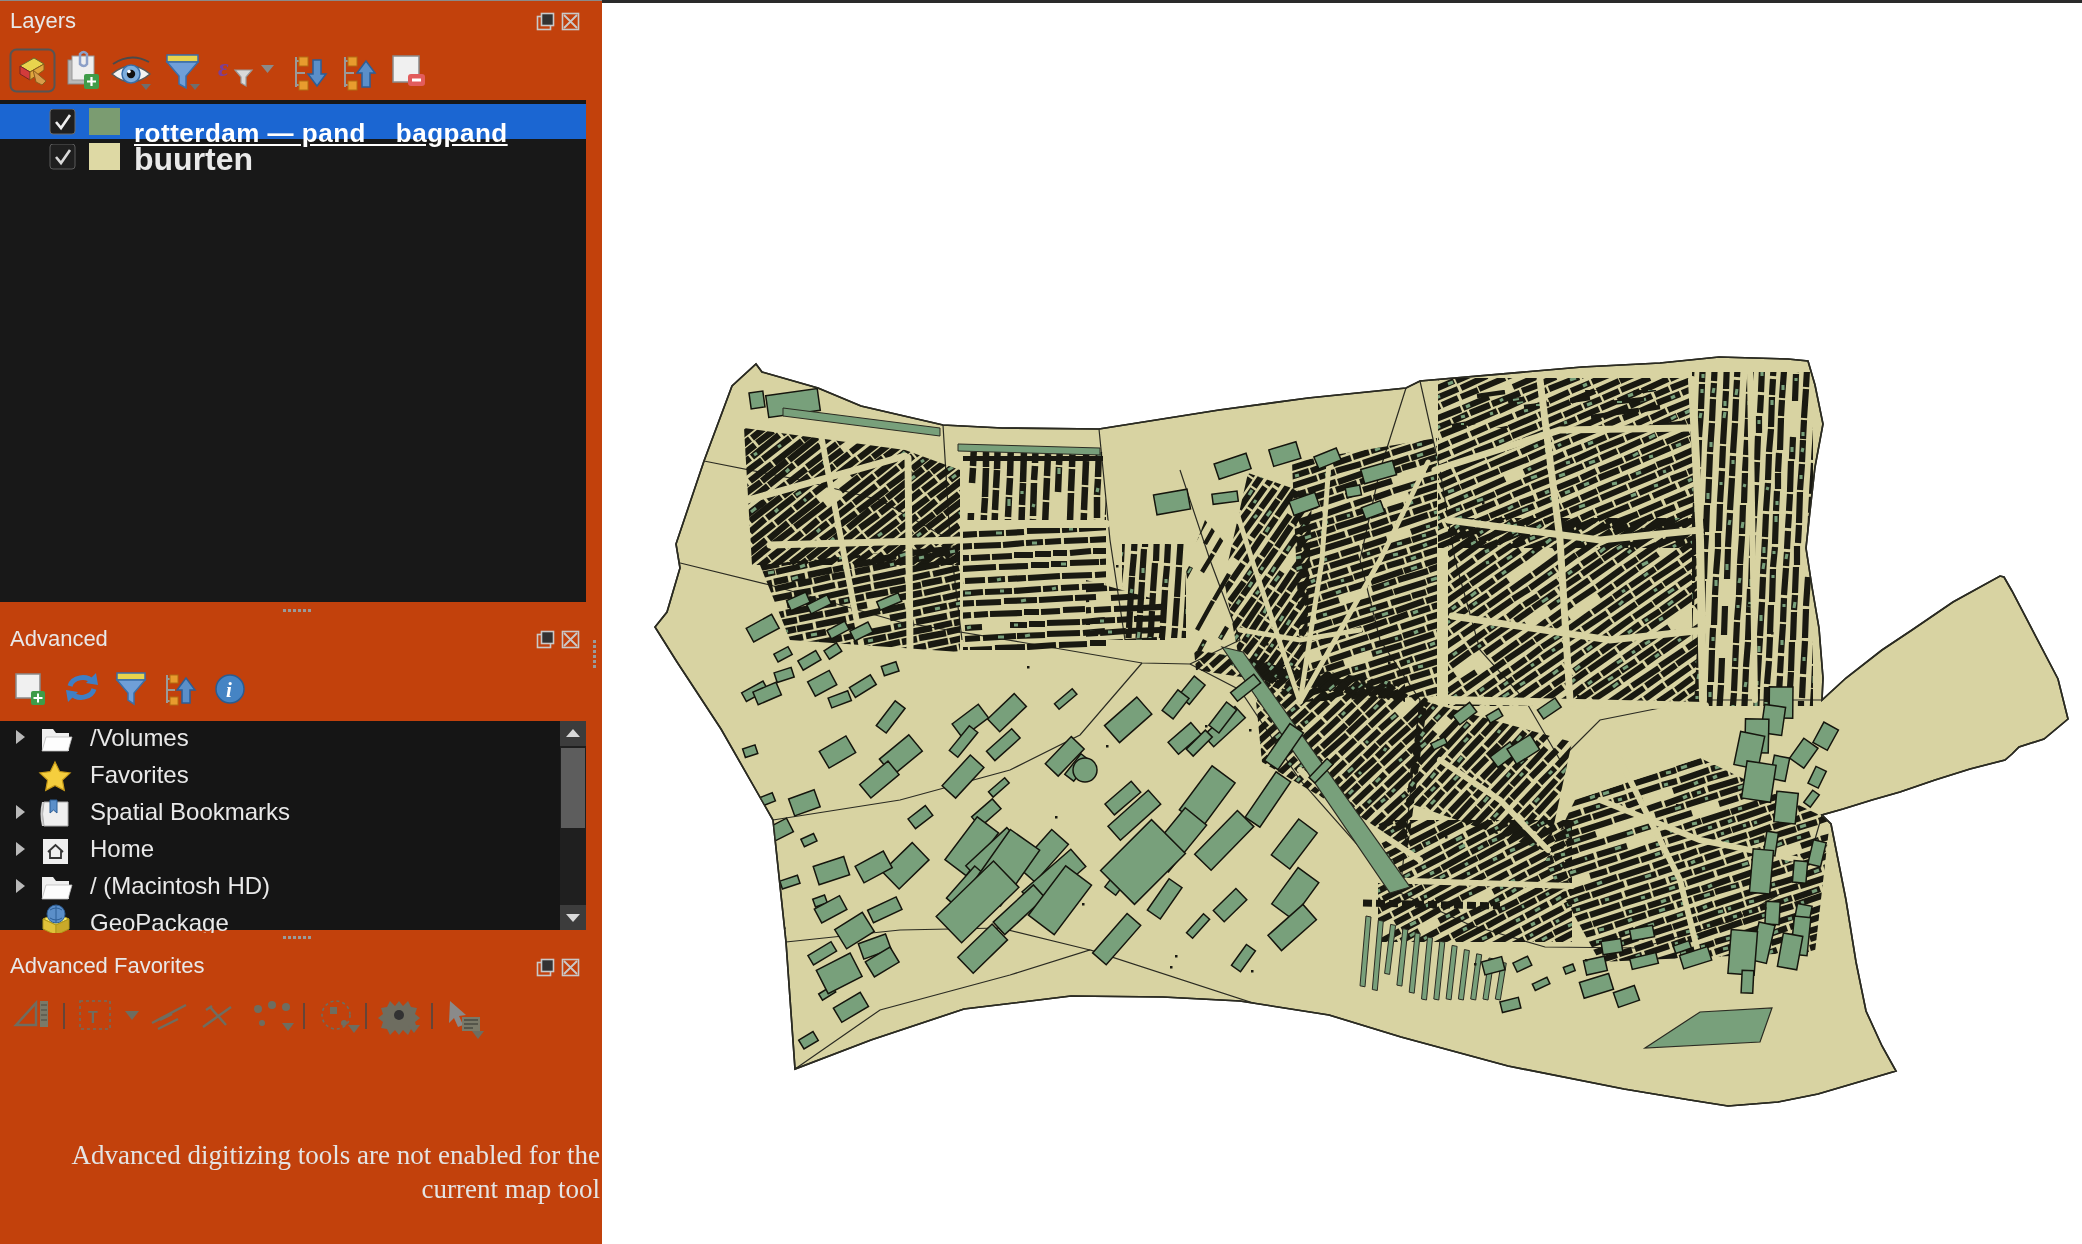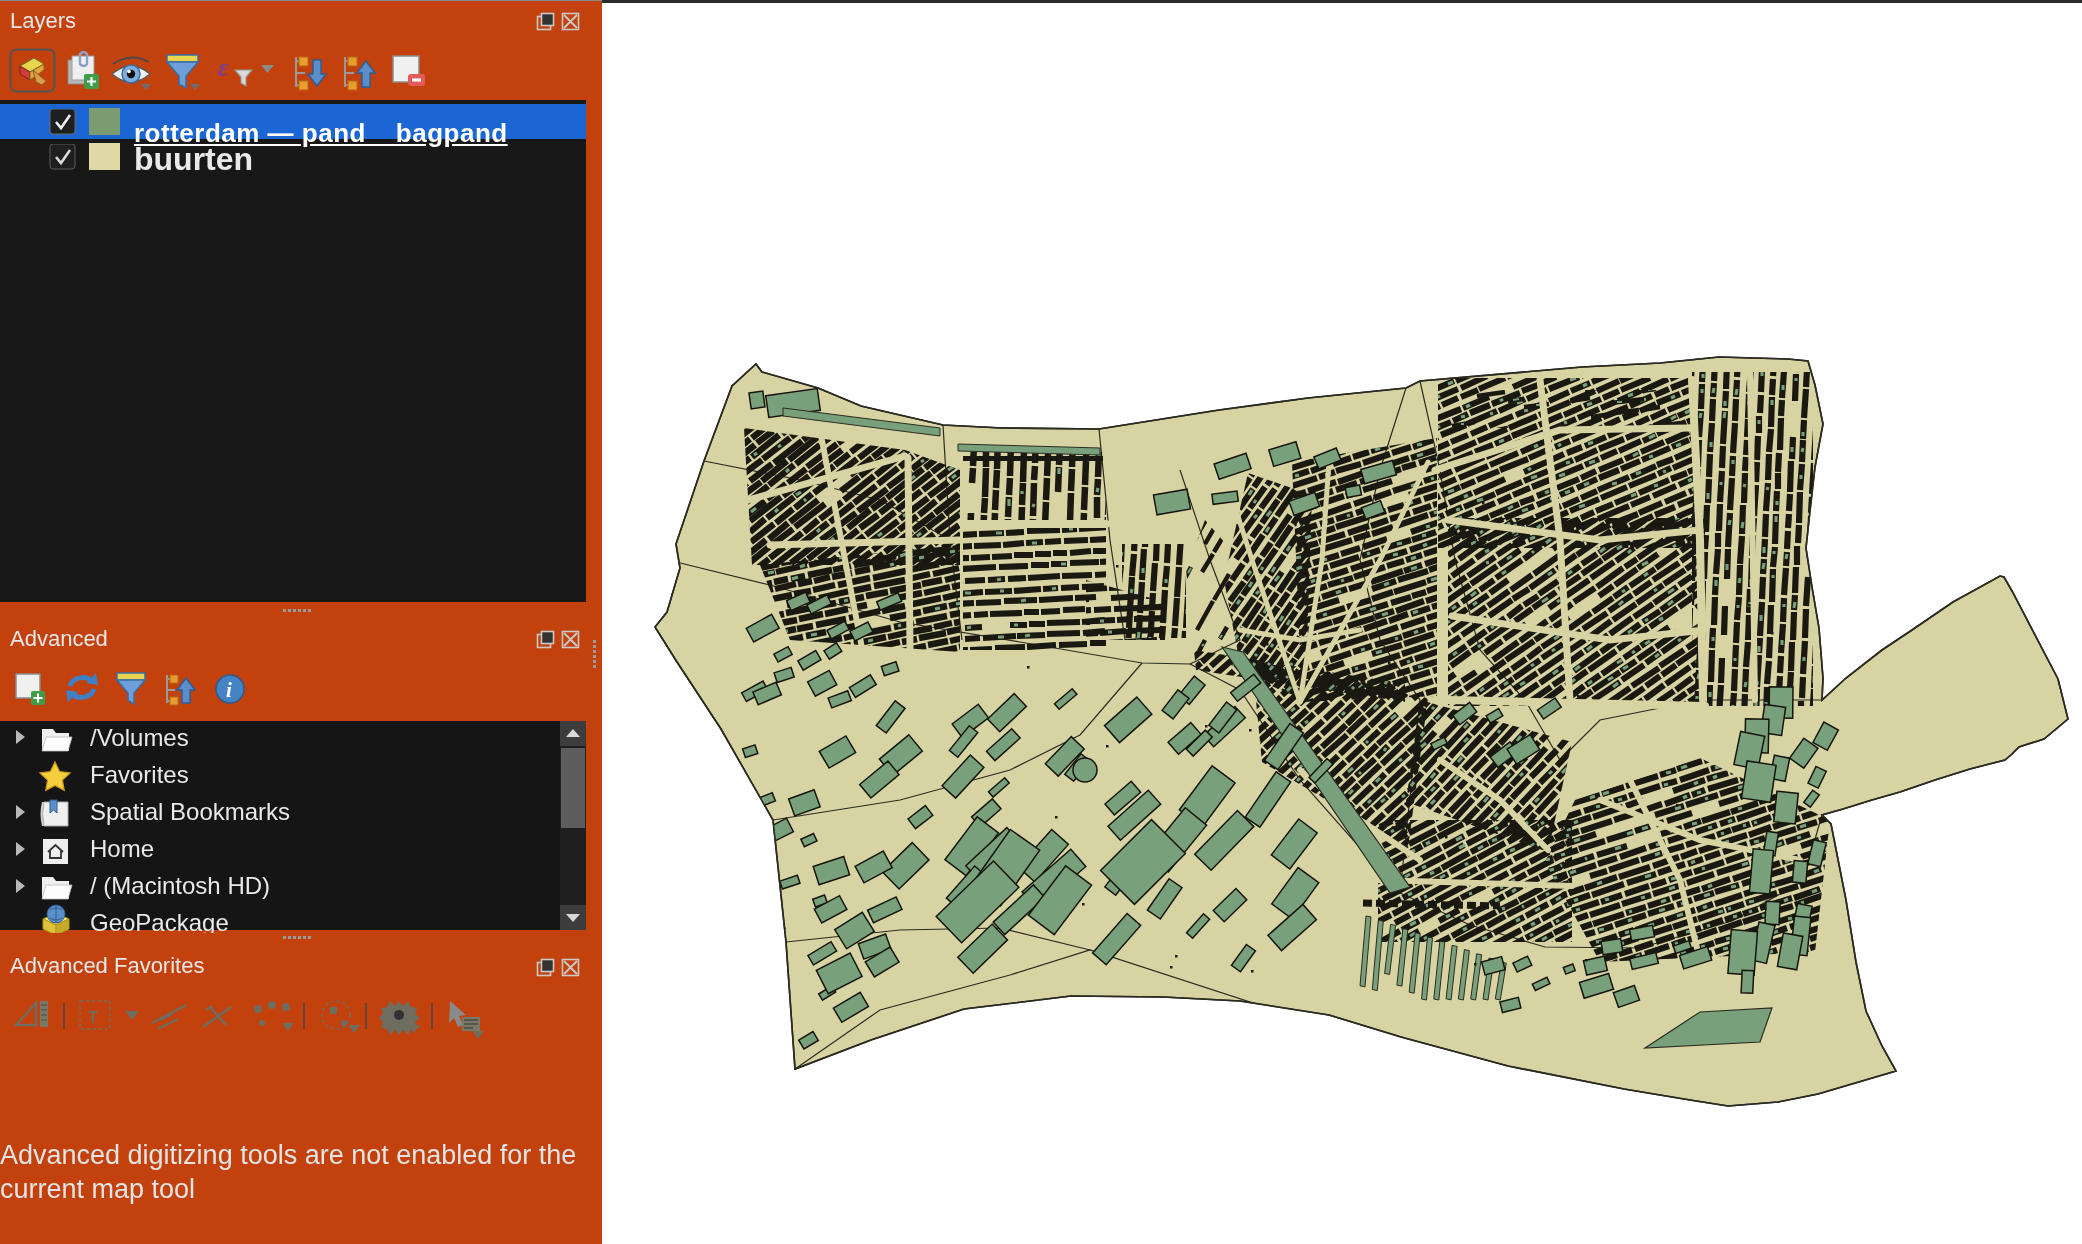--- a/index.html
+++ b/index.html
@@ -253,21 +253,21 @@
         </g>
       <path d="M432 8 v26" stroke="#464646" stroke-width="1.5" fill="none"></path>
       <g stroke="none">
           <path d="M450 6 l16 14 -7 1 4 9 -5 2 -4 -9 -5 5 Z" fill="#8a8a8a"></path>
           <rect x="462" y="22" width="18" height="14" fill="#7a7968"></rect>
           <path d="M464 25h14M464 29h14M464 33h9" stroke="#4a4a40" stroke-width="1.4"></path>
           <path d="M472 36 l12 0 l-6 8 Z"></path>
         </g>
     </g>
   </svg>
-  <div style="position:absolute;left:0;top:1138px;width:600px;text-align:left;color:#e4e4e4;font-size:27px;line-height:34px;">Advanced digitizing tools are not enabled for the<br>current map tool</div>
+  <div style="position:absolute;left:0;top:1138px;width:600px;text-align:right;color:#e4e4e4;font-size:27px;line-height:34px;font-family:Liberation Serif, serif;">Advanced digitizing tools are not enabled for the<br>current map tool</div>
 </div>
 <div id="canvas">
   <div class="topbar"></div>
   
 <svg width="1480" height="1244" viewBox="0 0 1480 1244">
 <clipPath id="outerclip">
         <polygon points="154.0,364.0 160.0,372.0 216.0,388.0 259.0,406.0 341.0,425.0 400.0,428.0 497.0,429.0 617.0,410.0 706.0,398.0 804.0,388.0 818.0,381.0 980.0,367.0 1058.0,363.0 1117.0,357.0 1186.0,359.0 1206.0,361.0 1213.0,385.0 1221.0,424.0 1213.0,467.0 1208.0,511.0 1204.0,548.0 1210.0,587.0 1217.0,628.0 1221.0,678.0 1220.0,700.0 1244.0,678.0 1280.0,650.0 1310.0,630.0 1351.0,602.0 1398.0,576.0 1402.0,577.0 1410.0,591.0 1456.0,679.0 1466.0,719.0 1442.0,739.0 1417.0,747.0 1410.0,754.0 1403.0,760.0 1368.0,769.0 1333.0,780.0 1298.0,792.0 1270.0,800.0 1241.0,809.0 1220.0,815.0 1229.0,824.0 1244.0,900.0 1254.0,962.0 1264.0,1011.0 1280.0,1046.0 1294.0,1071.0 1216.0,1094.0 1176.0,1102.0 1126.0,1106.0 1088.0,1100.0 1022.0,1089.0 906.0,1066.0 799.0,1037.0 727.0,1015.0 638.0,1001.0 561.0,997.0 469.0,996.0 362.0,1009.0 269.0,1040.0 193.0,1069.0 184.0,942.0 171.0,820.0 119.0,729.0 75.0,662.0 53.0,627.0 65.0,612.0 78.0,568.0 74.0,544.0 102.0,461.0 130.0,386.0"></polygon>
       </clipPath>
 <polygon points="154.0,364.0 160.0,372.0 216.0,388.0 259.0,406.0 341.0,425.0 400.0,428.0 497.0,429.0 617.0,410.0 706.0,398.0 804.0,388.0 818.0,381.0 980.0,367.0 1058.0,363.0 1117.0,357.0 1186.0,359.0 1206.0,361.0 1213.0,385.0 1221.0,424.0 1213.0,467.0 1208.0,511.0 1204.0,548.0 1210.0,587.0 1217.0,628.0 1221.0,678.0 1220.0,700.0 1244.0,678.0 1280.0,650.0 1310.0,630.0 1351.0,602.0 1398.0,576.0 1402.0,577.0 1410.0,591.0 1456.0,679.0 1466.0,719.0 1442.0,739.0 1417.0,747.0 1410.0,754.0 1403.0,760.0 1368.0,769.0 1333.0,780.0 1298.0,792.0 1270.0,800.0 1241.0,809.0 1220.0,815.0 1229.0,824.0 1244.0,900.0 1254.0,962.0 1264.0,1011.0 1280.0,1046.0 1294.0,1071.0 1216.0,1094.0 1176.0,1102.0 1126.0,1106.0 1088.0,1100.0 1022.0,1089.0 906.0,1066.0 799.0,1037.0 727.0,1015.0 638.0,1001.0 561.0,997.0 469.0,996.0 362.0,1009.0 269.0,1040.0 193.0,1069.0 184.0,942.0 171.0,820.0 119.0,729.0 75.0,662.0 53.0,627.0 65.0,612.0 78.0,568.0 74.0,544.0 102.0,461.0 130.0,386.0" fill="#d8d3a2" stroke="#2b2b22" stroke-width="1.6"></polygon>
 <g clip-path="url(#outerclip)">

